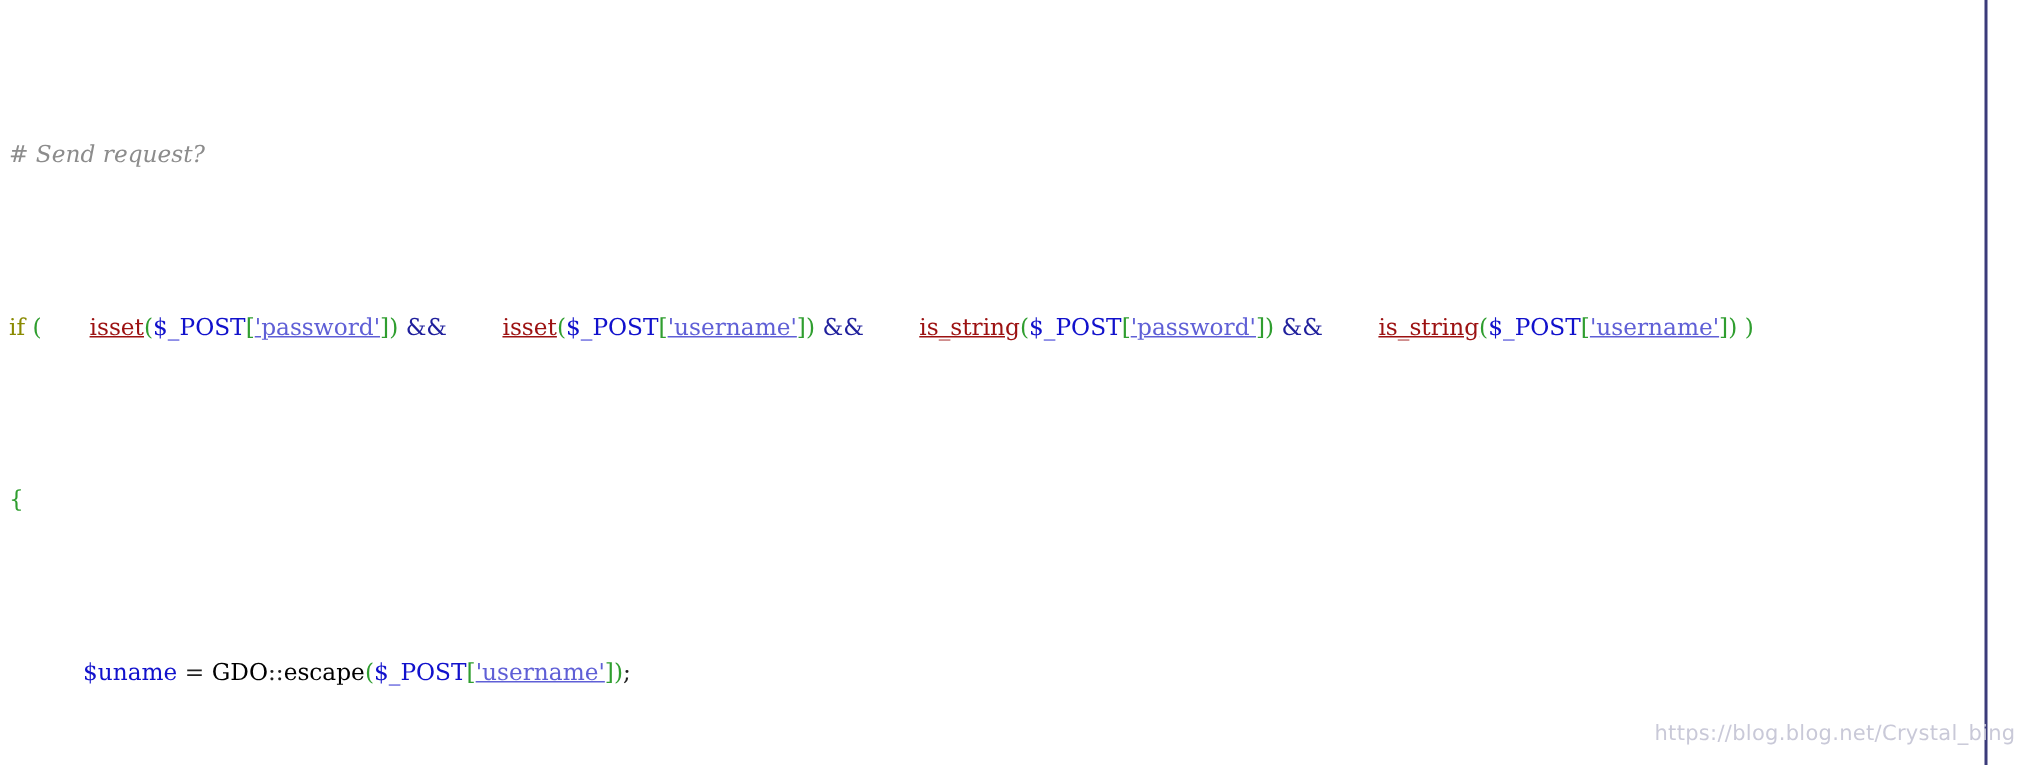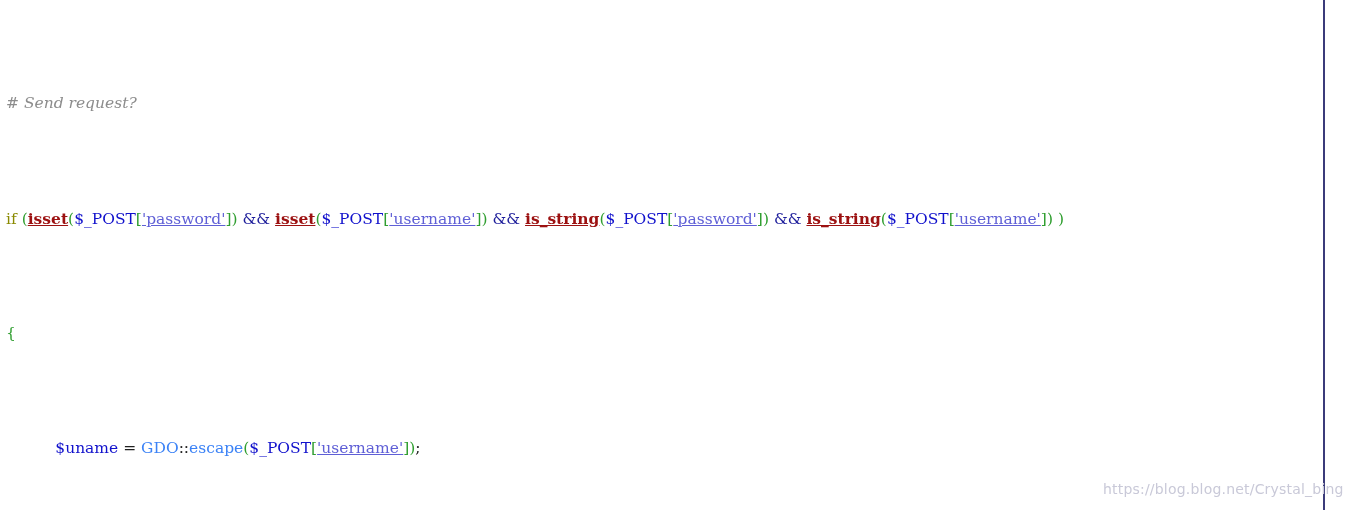--- a/index.html
+++ b/index.html
@@ -28,27 +28,27 @@
   .ln {
     display: block;
     height: 23px;
     white-space: pre;
     padding-left: 6px;
   }
 
   
   .cmt  { color: #8c8c8c; font-style: italic; }
   .kw   { color: #8a8a00; }
-  .fn   { color: #9c1111; font-weight: bold; text-decoration: underline; }
+  .fn   { color: #9c1111; font-weight: normal; text-decoration: underline; margin-left: 32px; }
   .var  { color: #1111cc; }
   .str  { color: #5f5fd6; text-decoration: underline; }
   .pun  { color: #2f9e2f; }
   .plain{ color: #202020; }
   .op   { color: #1f1f9c; }
-  .cls  { color: #3b82f6; }
+  .cls  { color: #000000; }
 
   #right-rule {
     position: absolute;
     top: 0; bottom: 0;
     width: 2px;
     background: #3b3b7a;
   }
 
   #watermark {
     position: absolute;

